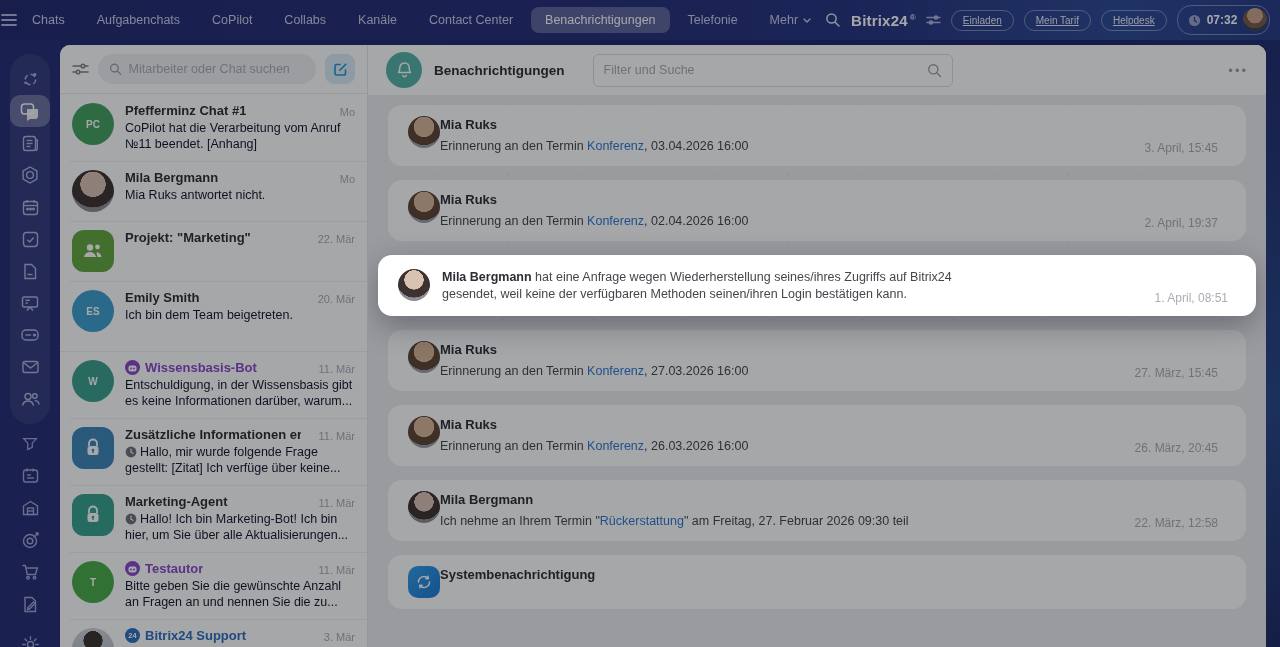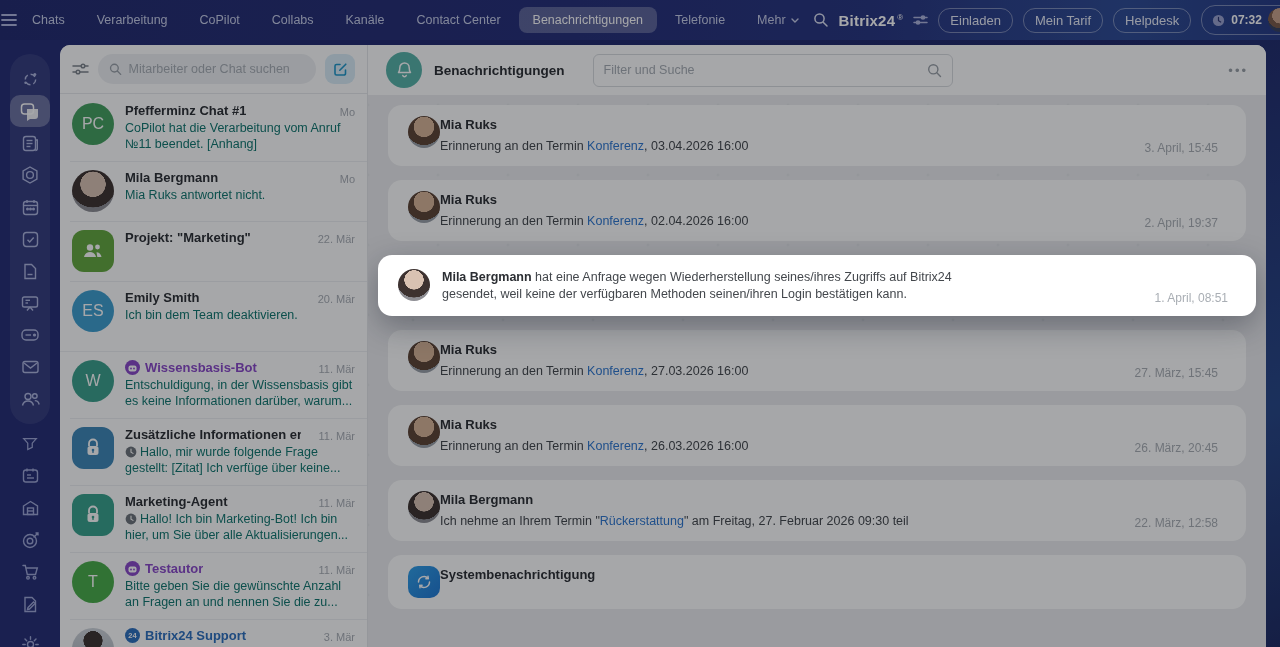--- a/index.html
+++ b/index.html
@@ -14,21 +14,21 @@
   
   .topbar{position:absolute;left:0;top:0;width:1280px;height:40px;display:flex;align-items:center;
     background:linear-gradient(90deg,#222a6e 0%,#252e78 45%,#27347f 68%,#2d4a94 88%,#263a84 100%);}
   .burger{width:60px;display:flex;justify-content:center;align-items:center;cursor:pointer;}
   .tabs{display:flex;align-items:center;gap:4px;}
   .tab{color:#c7cde8;font-size:12.5px;padding:6px 14px;border-radius:8px;cursor:pointer;white-space:nowrap;display:flex;align-items:center;gap:5px;}
   .tab.active{background:rgba(255,255,255,0.26);color:#ffffff;}
   .topbar-right{margin-left:auto;display:flex;align-items:center;gap:10px;padding-right:12px;}
   .brand{color:#fff;font-size:15px;font-weight:bold;letter-spacing:.2px;display:flex;align-items:flex-start;gap:2px;}
   .brand sup{font-size:8px;font-weight:normal;margin-top:1px;}
-  .pill{border:1px solid rgba(255,255,255,0.38);color:#e8ebf7;font-size:13px;border-radius:12px;padding:4px 11px;cursor:pointer;white-space:nowrap;}
+  .pill{border:1px solid rgba(255,255,255,0.38);color:#e8ebf7;font-size:10px;border-radius:12px;padding:4px 11px;cursor:pointer;white-space:nowrap;text-decoration:underline;}
   .timer-pill{display:flex;align-items:center;gap:6px;border:1px solid rgba(255,255,255,0.38);border-radius:14px;padding:2px 2px 2px 10px;cursor:pointer;}
   .timer-pill .t{color:#fff;font-size:12px;font-weight:bold;}
   .avatar-photo{width:24px;height:24px;border-radius:50%;
     background:radial-gradient(circle at 50% 32%,#c9a28a 0 38%,#7a5a48 39% 62%,#37415f 63%);}
   .icon-btn{display:flex;align-items:center;cursor:pointer;}
 
   
   .sidebar{position:absolute;left:0;top:40px;width:60px;height:607px;background:#242c74;display:flex;justify-content:center;}
   .side-col{display:flex;flex-direction:column;align-items:center;padding-top:14px;}
   .side-group{background:rgba(255,255,255,0.08);border-radius:22px;padding:9px 0;display:flex;flex-direction:column;align-items:center;}
@@ -48,36 +48,36 @@
   .filter-btn{color:#7d848c;cursor:pointer;display:flex;}
   .chat-search{flex:1;display:flex;align-items:center;gap:7px;background:#eef0f3;border-radius:15px;height:30px;padding:0 11px;color:#9aa0a8;}
   .chat-search input{border:0;outline:0;background:transparent;font-size:12.5px;color:#333;width:100%;font-family:inherit;}
   .chat-search input::placeholder{color:#a7adb4;}
   .compose-btn{width:30px;height:30px;border-radius:9px;background:#d9edf8;display:flex;align-items:center;justify-content:center;color:#1f97c9;cursor:pointer;flex:none;}
   .chat-list{flex:1;overflow:hidden;border-top:1px solid #e8eaed;}
   .chat-row{display:flex;gap:11px;padding:9px 12px 9px 12px;position:relative;cursor:pointer;}
   .chat-row + .chat-row::before{content:"";position:absolute;left:10px;right:0;top:0;border-top:1px solid #eef0f2;}
   .chat-row.section-gap{margin-top:10px;}
   .chat-row.section-gap::before{left:0;right:0;}
-  .av{width:42px;height:42px;flex:none;display:flex;align-items:center;justify-content:center;color:#fff;font-size:16px;font-weight:normal;}
+  .av{width:42px;height:42px;flex:none;display:flex;align-items:center;justify-content:center;color:#fff;font-size:10px;font-weight:bold;}
   .av.circle{border-radius:50%;}
   .av.square{border-radius:12px;}
   .av.photo-mila{border-radius:50%;background:radial-gradient(circle at 50% 34%,#d9c2b2 0 36%,#3d3230 37% 66%,#8d8d93 67%);}
   .av.photo-team{border-radius:50%;background:
      radial-gradient(circle at 68% 72%,#8d4d46 0 22%,transparent 23%),
      radial-gradient(circle at 26% 70%,#c2766b 0 22%,transparent 23%),
      radial-gradient(circle at 50% 30%,#3c332f 0 26%,transparent 27%),
      linear-gradient(#cfd4da,#aeb4bc);}
   .chat-body{flex:1;min-width:0;}
   .chat-top{display:flex;align-items:flex-end;gap:6px;}
   .chat-name{font-size:13px;font-weight:bold;color:#2b2e33;white-space:nowrap;overflow:hidden;text-overflow:ellipsis;display:flex;align-items:center;gap:5px;min-width:0;}
   .chat-name.purple{color:#8a49c9;}
   .chat-name.blue{color:#2d6fbe;}
   .chat-date{margin-left:auto;font-size:11px;color:#a8adb4;white-space:nowrap;flex:none;padding-left:12px;}
-  .chat-preview{font-size:12.5px;color:#0f766e;line-height:16px;margin-top:2px;display:-webkit-box;-webkit-line-clamp:2;-webkit-box-orient:vertical;overflow:hidden;}
+  .chat-preview{font-size:12.5px;color:#0f172a;line-height:16px;margin-top:2px;display:-webkit-box;-webkit-line-clamp:2;-webkit-box-orient:vertical;overflow:hidden;}
   .pv-ico{display:inline-block;vertical-align:-2px;margin-right:3px;color:#6d737a;}
   .badge{width:15px;height:15px;border-radius:50%;display:inline-flex;align-items:center;justify-content:center;flex:none;color:#fff;}
   .badge.purple{background:#8a49c9;}
   .badge.blue{background:#2d6fbe;font-size:7.5px;font-weight:bold;}
 
   
   .main-panel{flex:1;display:flex;flex-direction:column;min-width:0;background:#fff;}
   .main-head{height:50px;display:flex;align-items:center;gap:12px;padding:0 18px;flex:none;background:#fff;}
   .bell-av{width:36px;height:36px;border-radius:50%;background:#57b3a8;display:flex;align-items:center;justify-content:center;color:#fff;}
   .main-title{font-size:13.5px;font-weight:bold;color:#2b2e33;}
@@ -115,21 +115,21 @@
     <svg width="18" height="14" viewBox="0 0 18 14">
         <g stroke="#aeb4dd" stroke-width="1.8" stroke-linecap="round">
           <line x1="2" y1="2" x2="16" y2="2"></line>
           <line x1="2" y1="7" x2="16" y2="7"></line>
           <line x1="2" y1="12" x2="16" y2="12"></line>
         </g>
       </svg>
   </div>
   <div class="tabs">
     <div class="tab">Chats</div>
-    <div class="tab">Verarbeitung</div>
+    <div class="tab">Aufgabenchats</div>
     <div class="tab">CoPilot</div>
     <div class="tab">Collabs</div>
     <div class="tab">Kanäle</div>
     <div class="tab">Contact Center</div>
     <div class="tab active">Benachrichtigungen</div>
     <div class="tab">Telefonie</div>
     <div class="tab">
       <span>Mehr</span>
       <svg width="8" height="5" viewBox="0 0 8 5">
           <path d="M1 1l3 3 3-3" fill="none" stroke="#c7cde8" stroke-width="1.4" stroke-linecap="round"></path>
@@ -427,21 +427,21 @@
         <div class="av circle" style="background:#3d9ecf">
             <span>ES</span>
           </div>
         <div class="chat-body">
           <div class="chat-top">
               <span class="chat-name">
                 <span>Emily Smith</span>
               </span>
               <span class="chat-date">20. Mär</span>
             </div>
-          <div class="chat-preview"><span>Ich bin dem Team deaktivieren.</span></div>
+          <div class="chat-preview"><span>Ich bin dem Team beigetreten.</span></div>
         </div>
       </div>
 
       <div class="chat-row section-gap">
         <div class="av circle" style="background:#3aa08b">
             <span>W</span>
           </div>
         <div class="chat-body">
           <div class="chat-top">
               <span class="chat-name purple">

